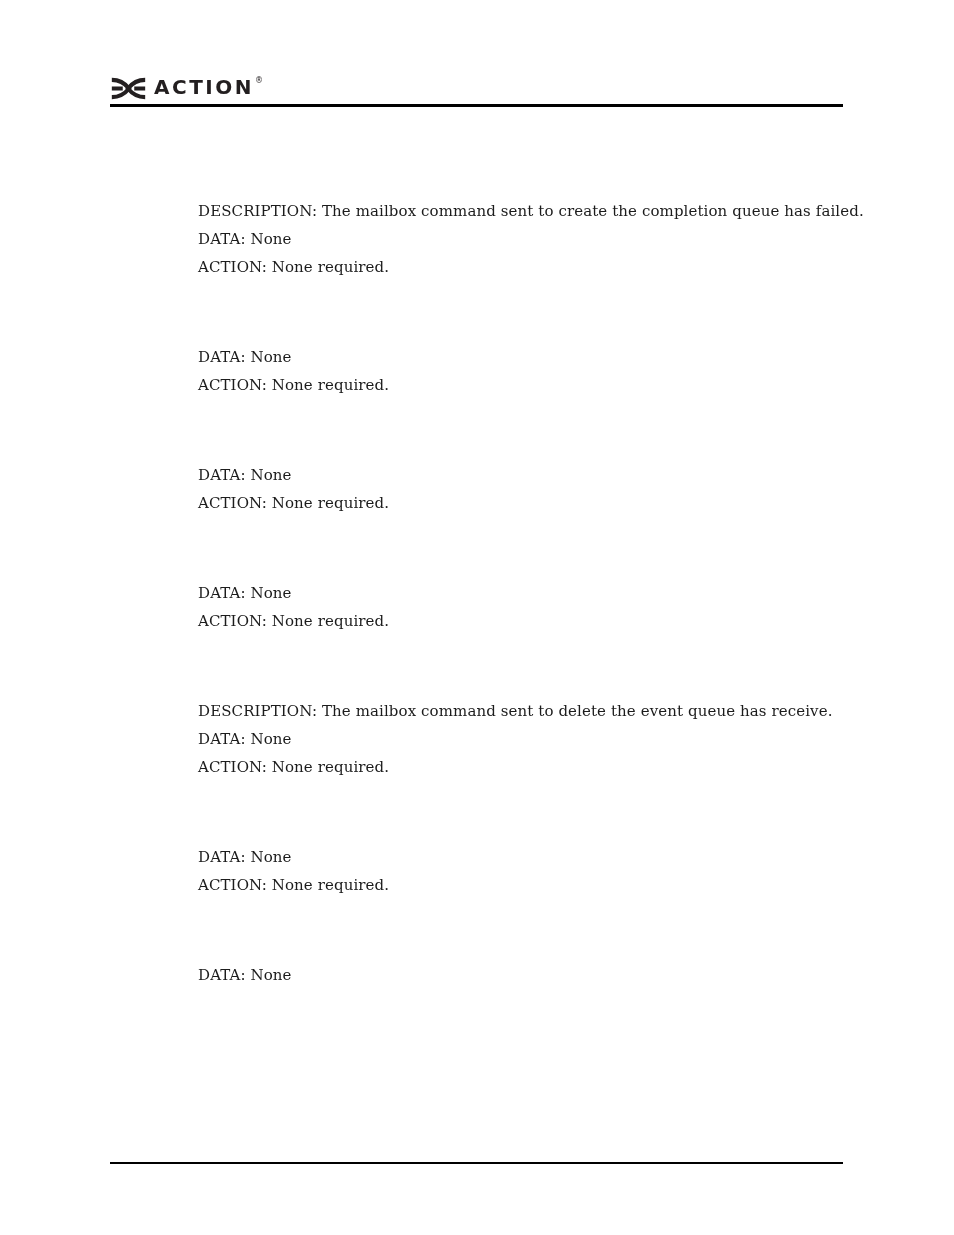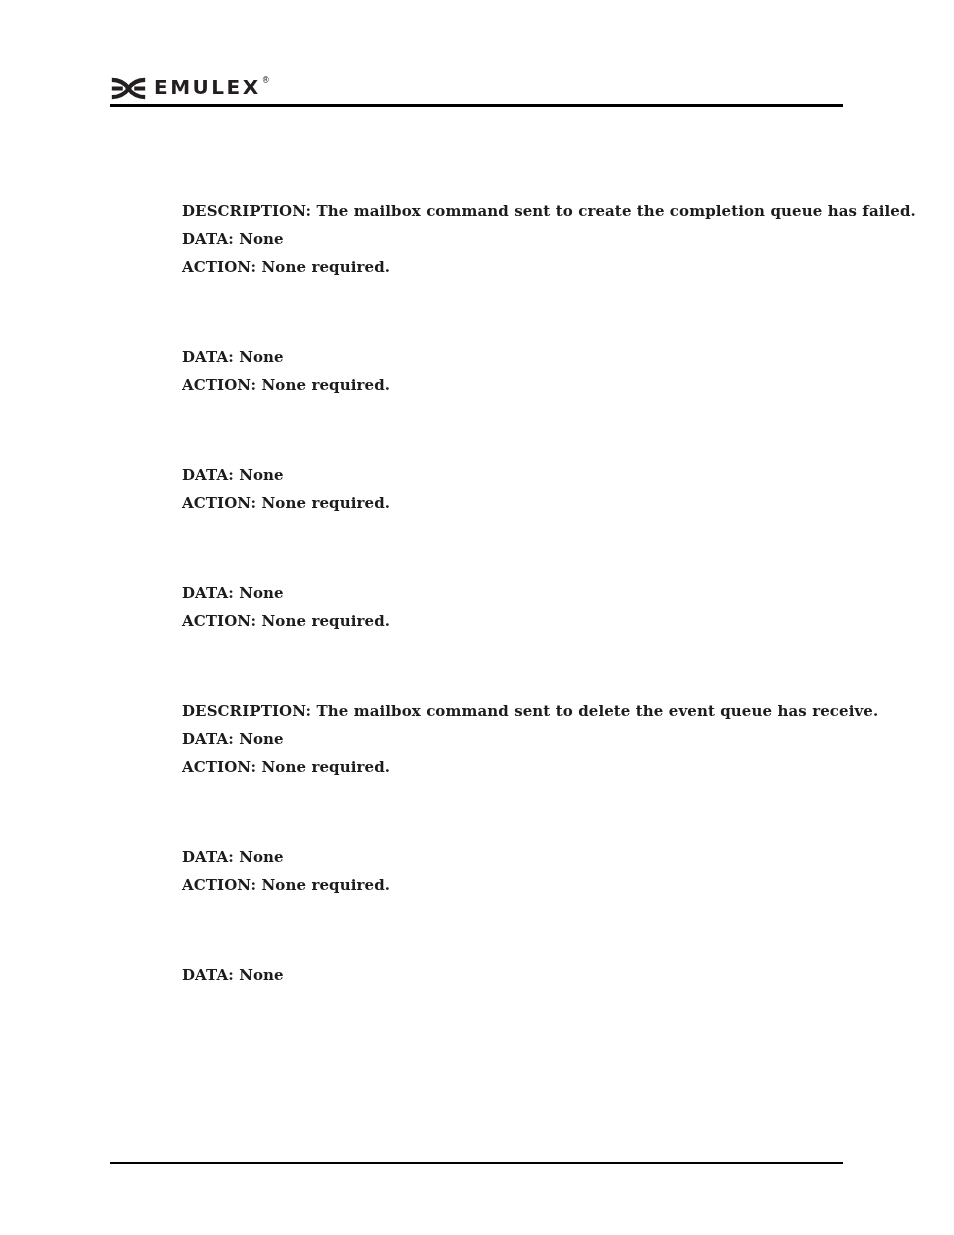--- a/index.html
+++ b/index.html
@@ -41,24 +41,23 @@
   .header-rule {
     position: absolute;
     left: 110px;
     top: 104px;
     width: 733px;
     height: 3px;
     background: #000000;
   }
   .content {
     position: absolute;
-    left: 182px;
+    left: 198px;
     top: 197px;
     width: 690px;
-    font-weight: bold;
   }
   .entry { margin: 0 0 62px 0; }
   .entry p {
     margin: 0;
     font-size: 15px;
     line-height: 28px;
     letter-spacing: 0.1px;
     white-space: nowrap;
   }
   .footer-rule {
@@ -77,21 +76,21 @@
 
   <div class="logo">
     <svg class="logo-mark" width="37" height="23" viewBox="0 0 64 40" aria-hidden="true">
       <g stroke="#231f20" stroke-width="7" fill="none">
         <path d="M3,5 C 14,5 25,10 33,20 C 25,30 14,35 3,35"></path>
         <path d="M3,20 L 22,20"></path>
         <path d="M61,5 C 50,5 39,10 31,20 C 39,30 50,35 61,35"></path>
         <path d="M61,20 L 42,20"></path>
       </g>
     </svg>
-    <span class="logo-text">EMULEX</span>
+    <span class="logo-text">ACTION</span>
     <span class="logo-tm">®</span>
   </div>
 
   <div class="header-rule"></div>
 
   <div class="content">
 
     <div class="entry">
       <p>DESCRIPTION: The mailbox command sent to create the completion queue has failed.</p>
       <p>DATA: None</p>

